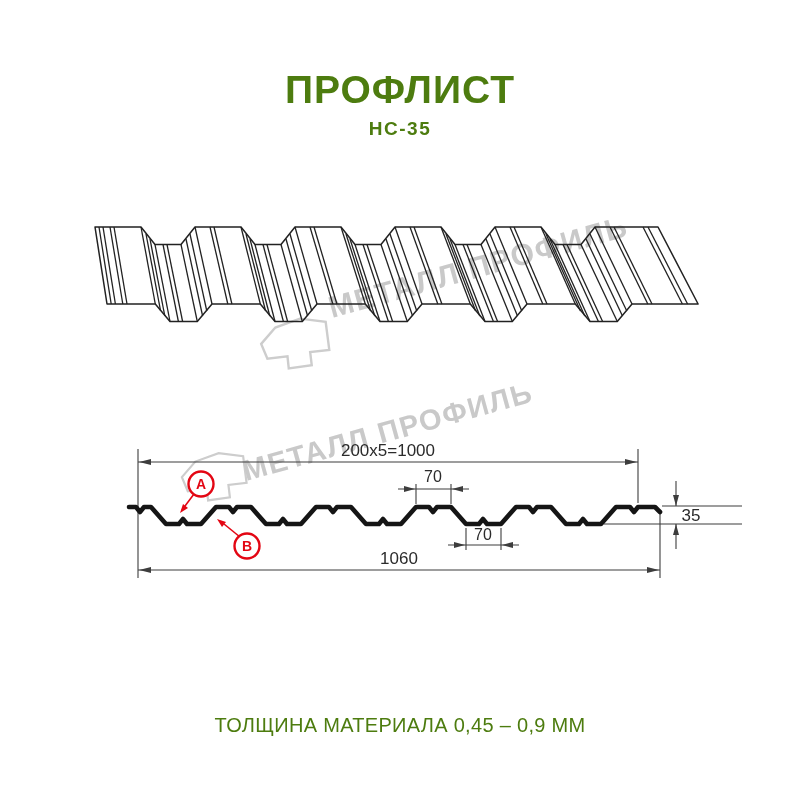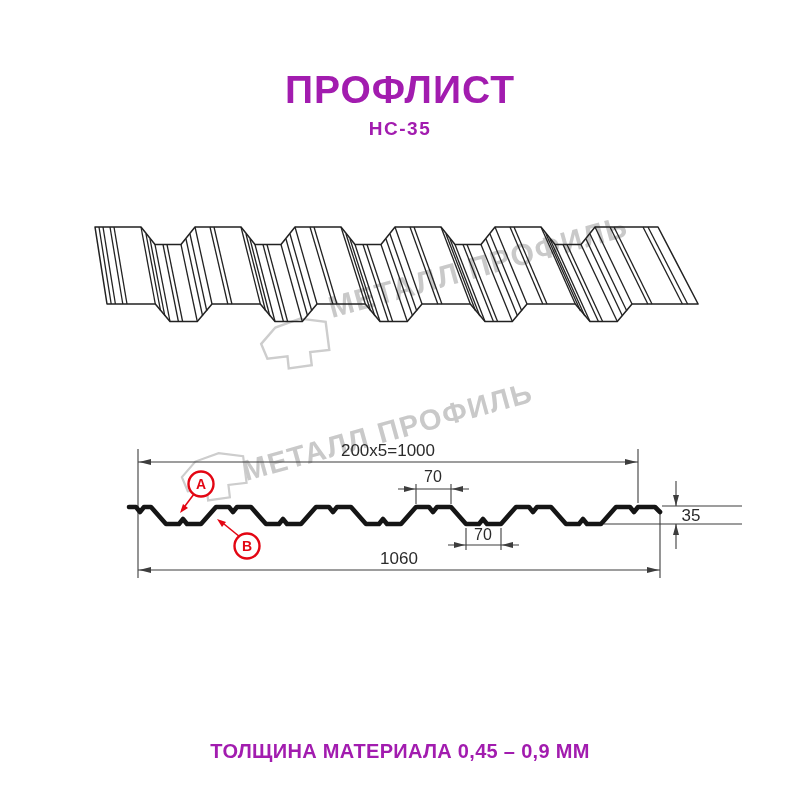--- a/index.html
+++ b/index.html
@@ -4,24 +4,24 @@
 <style>
   html,body{margin:0;padding:0;}
   body{
     width:800px;height:800px;position:relative;overflow:hidden;
     background:#ffffff;
     font-family:"Liberation Sans", sans-serif;
   }
   .layer{position:absolute;left:0;top:0;width:800px;height:800px;}
   #watermark-layer{z-index:1;}
   #drawing-layer{z-index:2;}
-  .txt{position:absolute;left:0;right:0;text-align:center;color:#a21caf;z-index:3;}
+  .txt{position:absolute;left:0;right:0;text-align:center;color:#4d7c0f;z-index:3;}
   #page-title{top:68px;font-size:39px;font-weight:700;letter-spacing:1px;}
   #page-subtitle{top:118px;font-size:19px;font-weight:700;letter-spacing:1.5px;}
-  #footer-note{top:740px;font-size:20px;font-weight:700;letter-spacing:0.3px;text-align:center;}
+  #footer-note{top:714px;font-size:20px;font-weight:400;letter-spacing:0.3px;text-align:center;}
   .wm-text{font-family:"Liberation Sans",sans-serif;font-weight:700;letter-spacing:1.5px;}
   .dim-text{font-family:"Liberation Sans",sans-serif;fill:#2b2b2b;}
   .red-letter{font-family:"Liberation Sans",sans-serif;font-weight:700;}
 </style>
 </head>
 <body>
 
 <svg id="watermark-layer" class="layer" viewBox="0 0 800 800">
 
   <g transform="translate(255,329) rotate(-15.5)">

